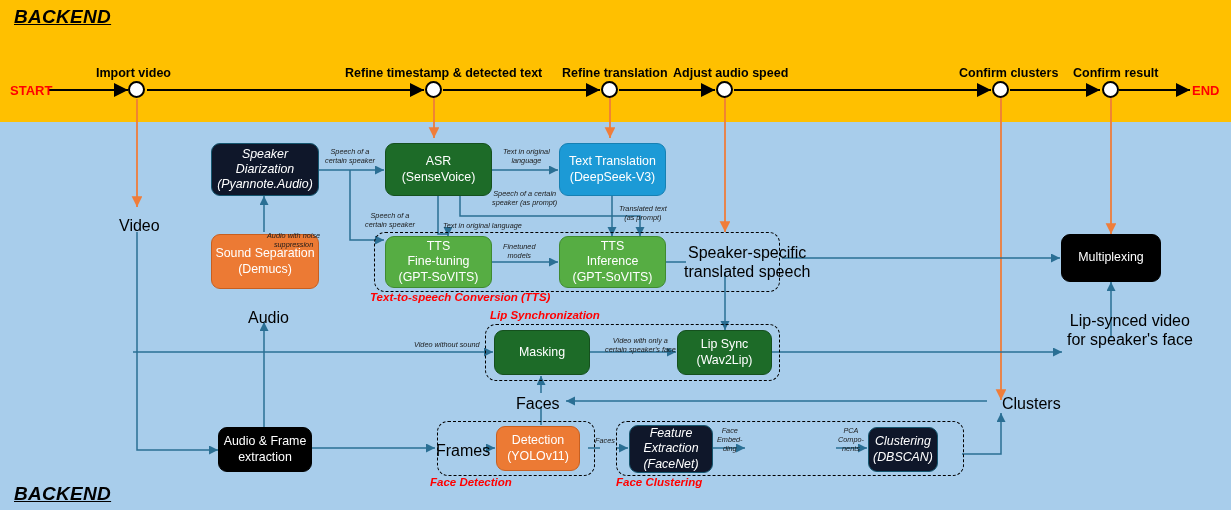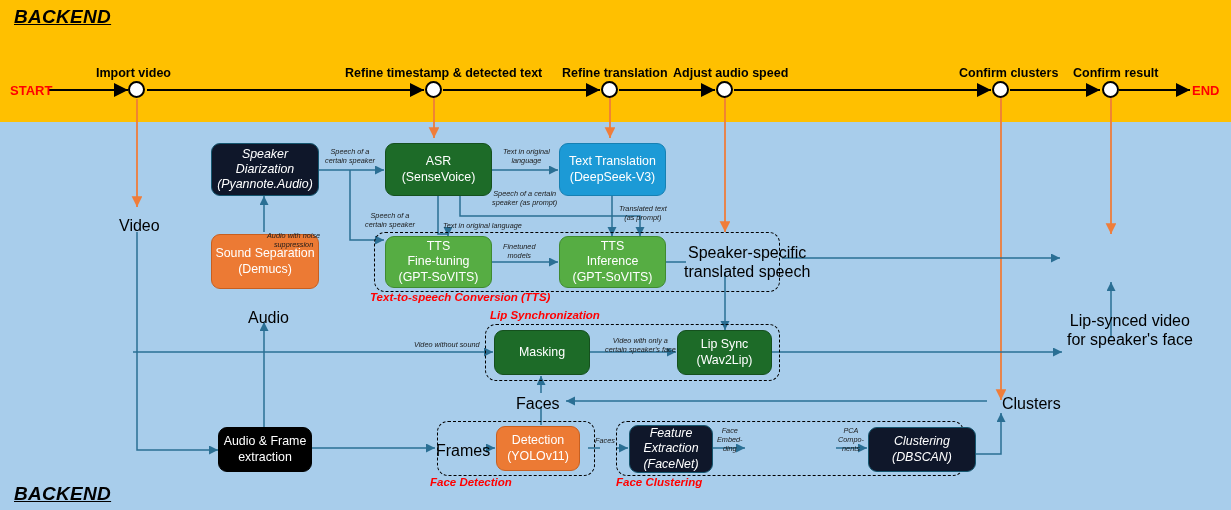--- a/index.html
+++ b/index.html
@@ -165,26 +165,27 @@
   <div class="box b-dgreen" style="left:385px;top:143px;width:107px;height:53px;">ASR<br>(SenseVoice)</div>
   <div class="box b-blue" style="left:559px;top:143px;width:107px;height:53px;">Text Translation<br>(DeepSeek-V3)</div>
 
   <div class="box b-orange" style="left:211px;top:234px;width:108px;height:55px;">Sound Separation<br>(Demucs)</div>
   <div class="box b-lgreen" style="left:385px;top:236px;width:107px;height:52px;">TTS<br>Fine-tuning<br>(GPT-SoVITS)</div>
   <div class="box b-lgreen" style="left:559px;top:236px;width:107px;height:52px;">TTS<br>Inference<br>(GPT-SoVITS)</div>
 
   <div class="box b-dgreen" style="left:494px;top:330px;width:96px;height:45px;">Masking</div>
   <div class="box b-dgreen" style="left:677px;top:330px;width:95px;height:45px;">Lip Sync<br>(Wav2Lip)</div>
 
+  <div class="box b-black" style="left:1061px;top:234px;width:100px;height:48px;">Multiplexing</div>
 
   <div class="box b-black" style="left:218px;top:427px;width:94px;height:45px;">Audio &amp; Frame<br>extraction</div>
   <div class="box b-orange" style="left:496px;top:426px;width:84px;height:45px;">Detection<br>(YOLOv11)</div>
 
   <div class="box b-teal" style="left:629px;top:425px;width:84px;height:48px;">Feature<br>Extraction<br>(FaceNet)</div>
-  <div class="box b-teal" style="left:868px;top:427px;width:108px;height:45px;">Clustering<br>(DBSCAN)</div>
+  <div class="box b-teal" style="left:868px;top:427px;width:70px;height:45px;">Clustering<br>(DBSCAN)</div>
 
   <div class="dlabel" style="left:119px;top:216px;">Video</div>
   <div class="dlabel" style="left:248px;top:308px;">Audio</div>
   <div class="dlabel" style="left:684px;top:243px;">Speaker-specific<br>translated speech</div>
   <div class="dlabel" style="left:516px;top:394px;">Faces</div>
   <div class="dlabel" style="left:436px;top:441px;">Frames</div>
   <div class="dlabel" style="left:1002px;top:394px;">Clusters</div>
   <div class="dlabel" style="left:1067px;top:311px;">Lip-synced video<br>for speaker's face</div>
 
   <div class="elabel" style="left:325px;top:148px;">Speech of a<br>certain speaker</div>

